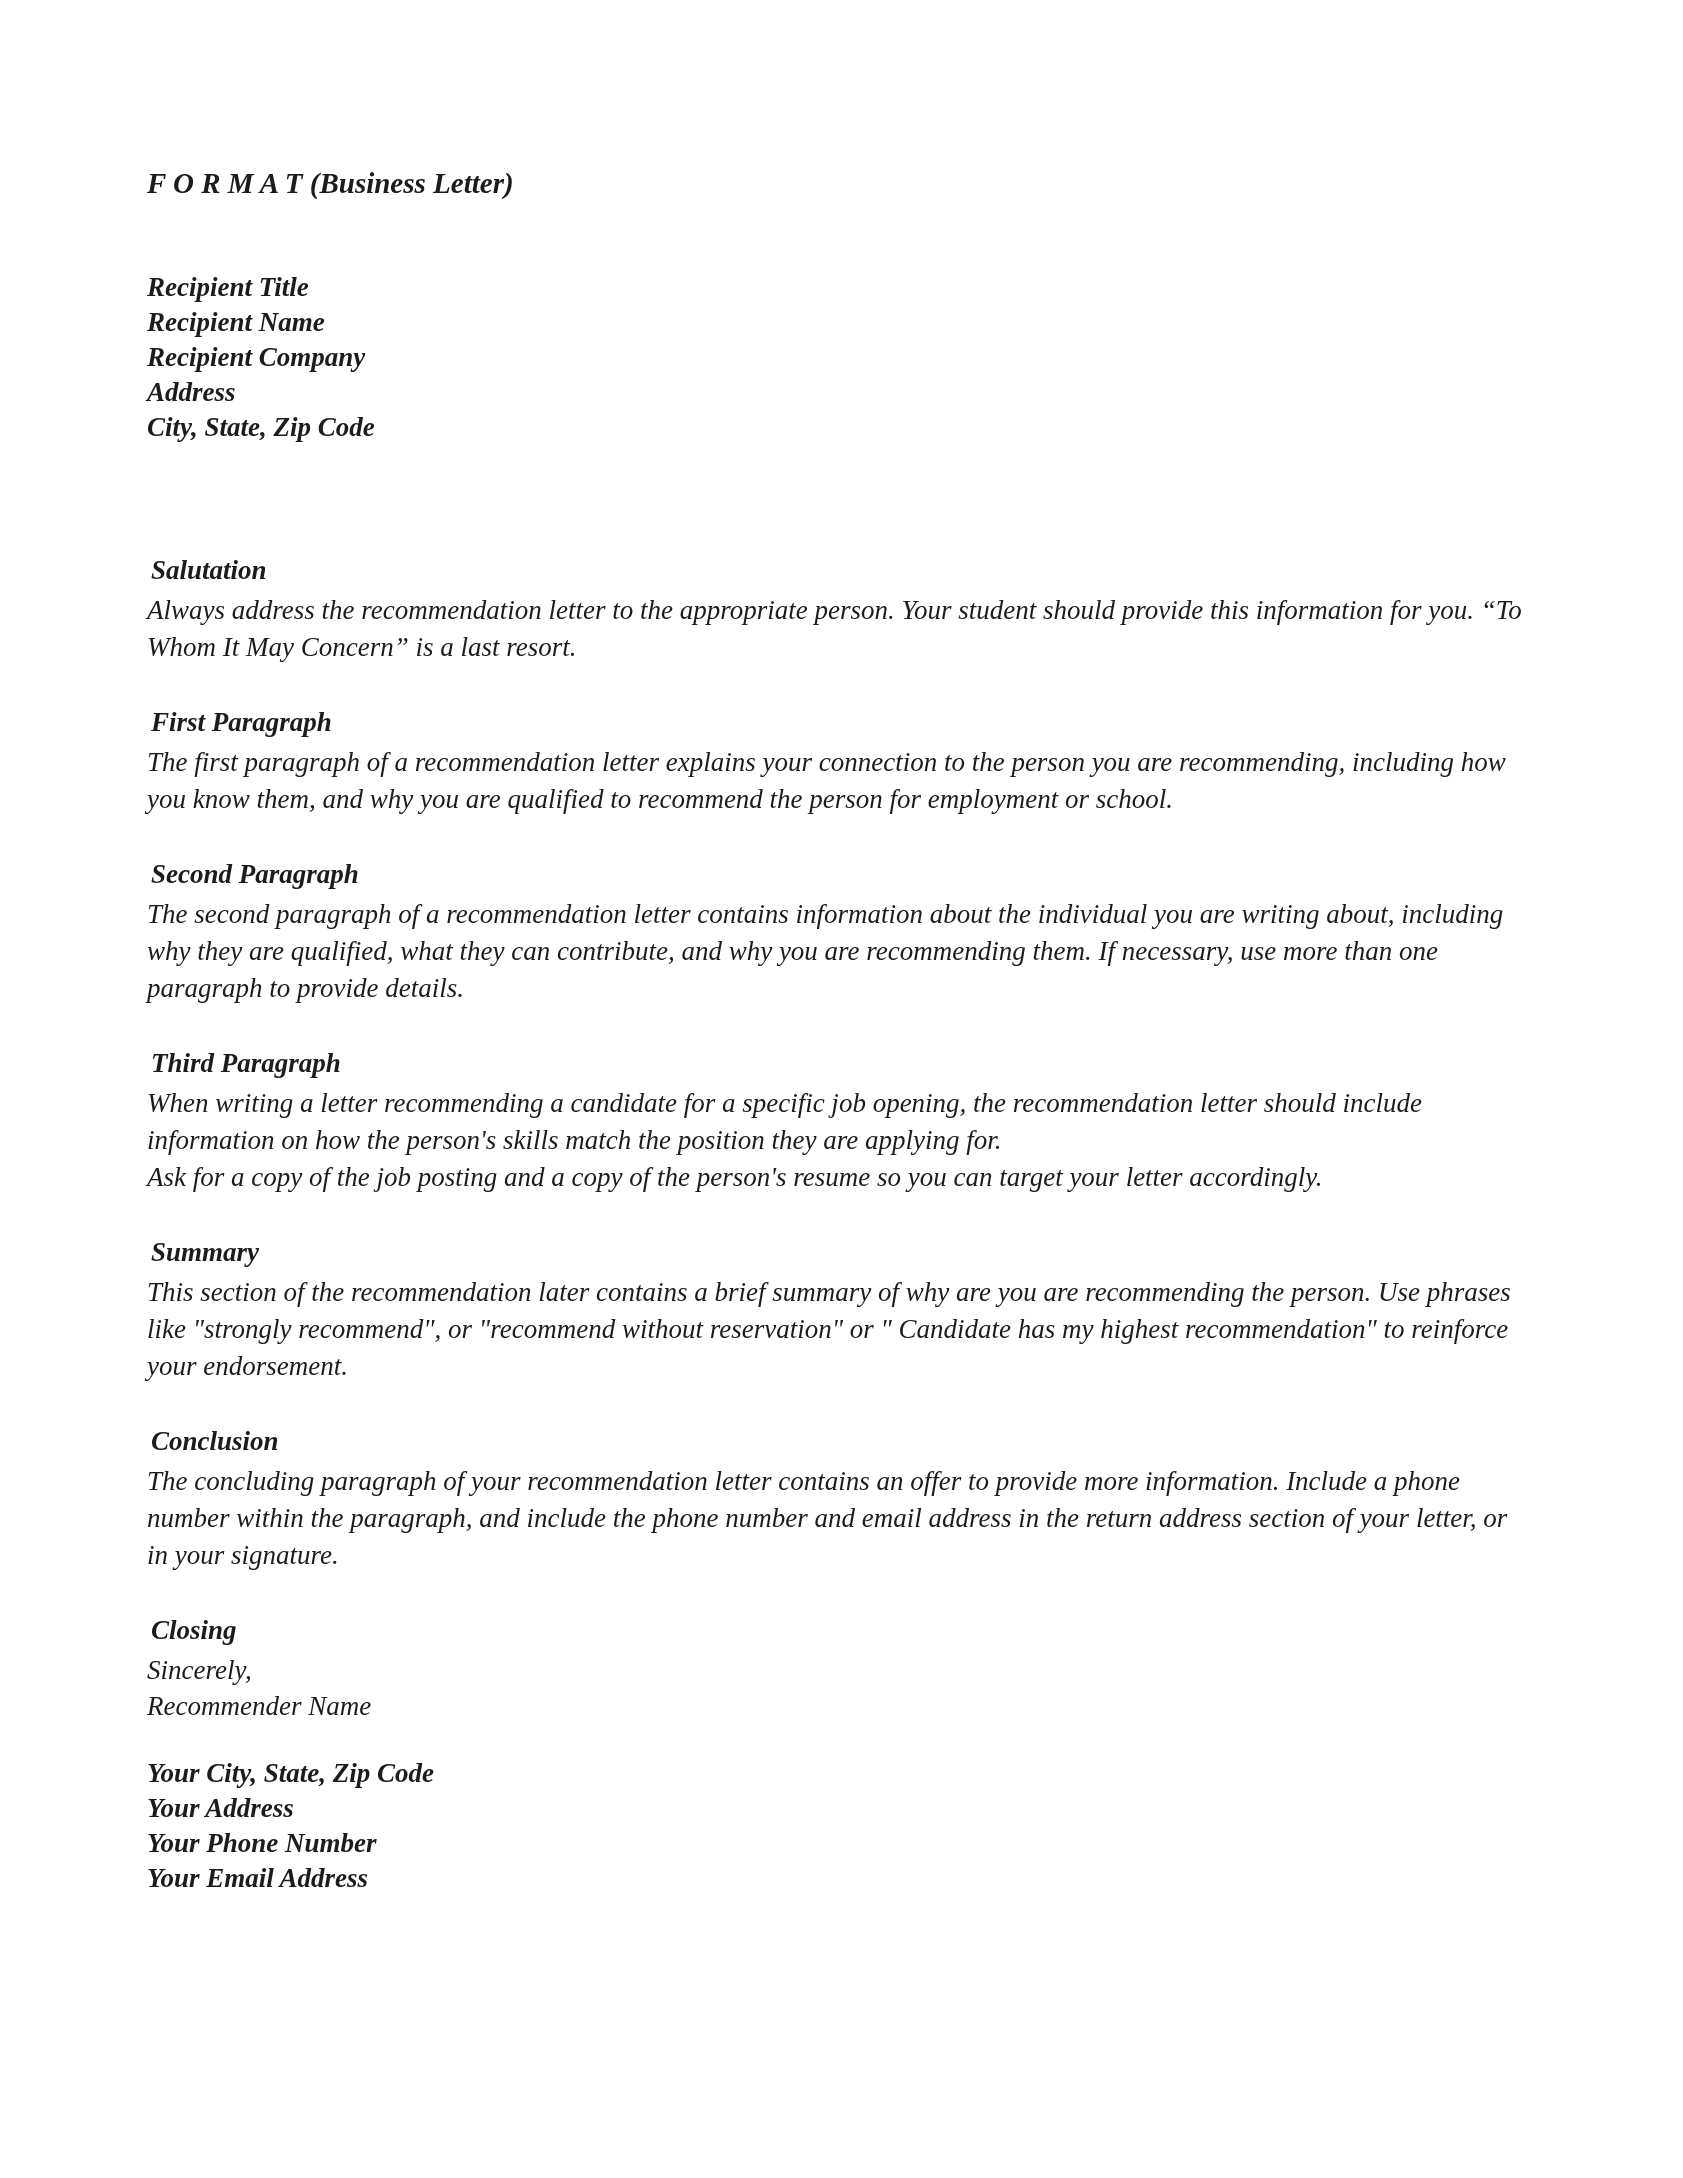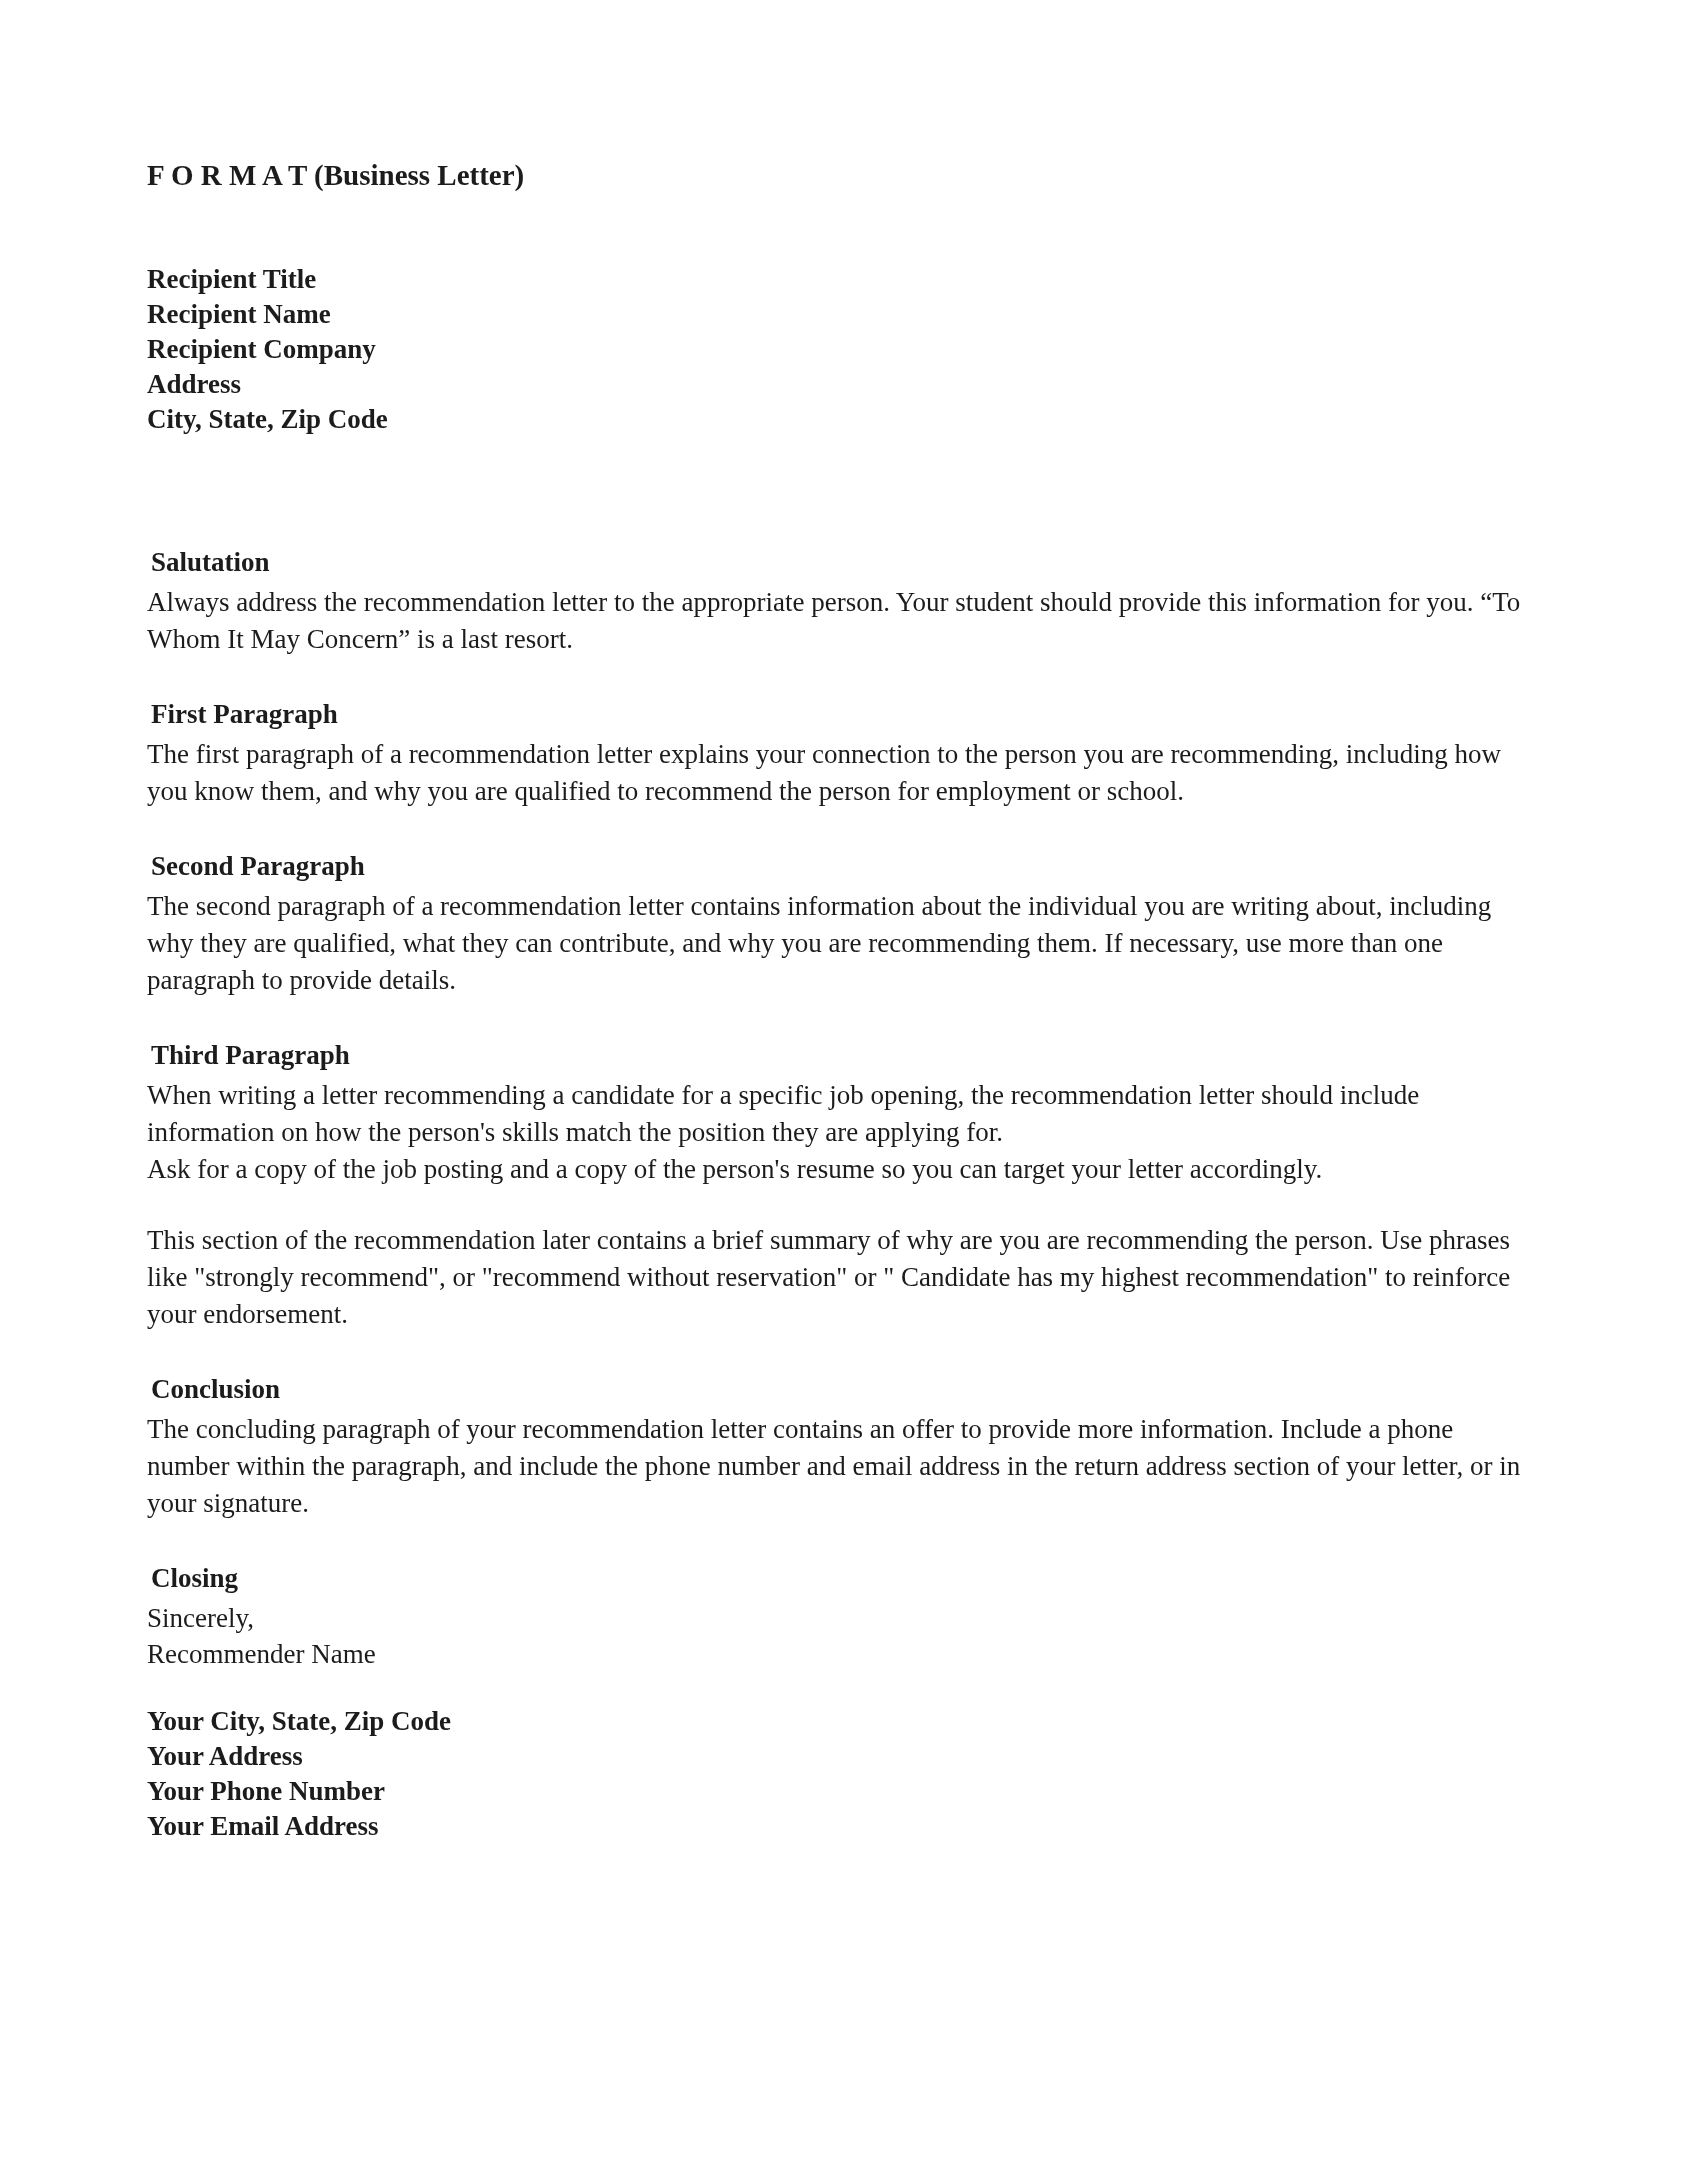--- a/index.html
+++ b/index.html
@@ -17,22 +17,23 @@
   .page {
     position: relative;
     width: 1683px;
     height: 2178px;
     background: #ffffff;
     box-sizing: border-box;
   }
   .content {
     position: absolute;
     left: 147px;
-    top: 158px;
+    top: 166px;
     width: 1386px;
+    font-style: italic;
   }
 
   .doc-title {
     font-weight: bold;
     font-size: 29px;
     line-height: 1.2;
     margin: 0 0 0 0;
     color: #1c1c1c;
   }
 
@@ -125,20 +126,21 @@
 
     <div class="block">
       <div class="section-heading">Third Paragraph</div>
       <p class="body-text">When writing a letter recommending a candidate for a specific job opening, the recommendation letter should include information on how the person's skills match the position they are applying for.</p>
       <p class="body-text">Ask for a copy of the job posting and a copy of the person's resume so you can target your letter accordingly.</p>
     </div>
 
     <div class="gap-section"></div>
 
     <div class="block">
+      <div class="section-heading">Summary</div>
       <p class="body-text">This section of the recommendation later contains a brief summary of why are you are recommending the person. Use phrases like "strongly recommend", or "recommend without reservation" or " Candidate has my highest recommendation" to reinforce your endorsement.</p>
     </div>
 
     <div class="gap-section"></div>
 
     <div class="block">
       <div class="section-heading">Conclusion</div>
       <p class="body-text">The concluding paragraph of your recommendation letter contains an offer to provide more information. Include a phone number within the paragraph, and include the phone number and email address in the return address section of your letter, or in your signature.</p>
     </div>
 

